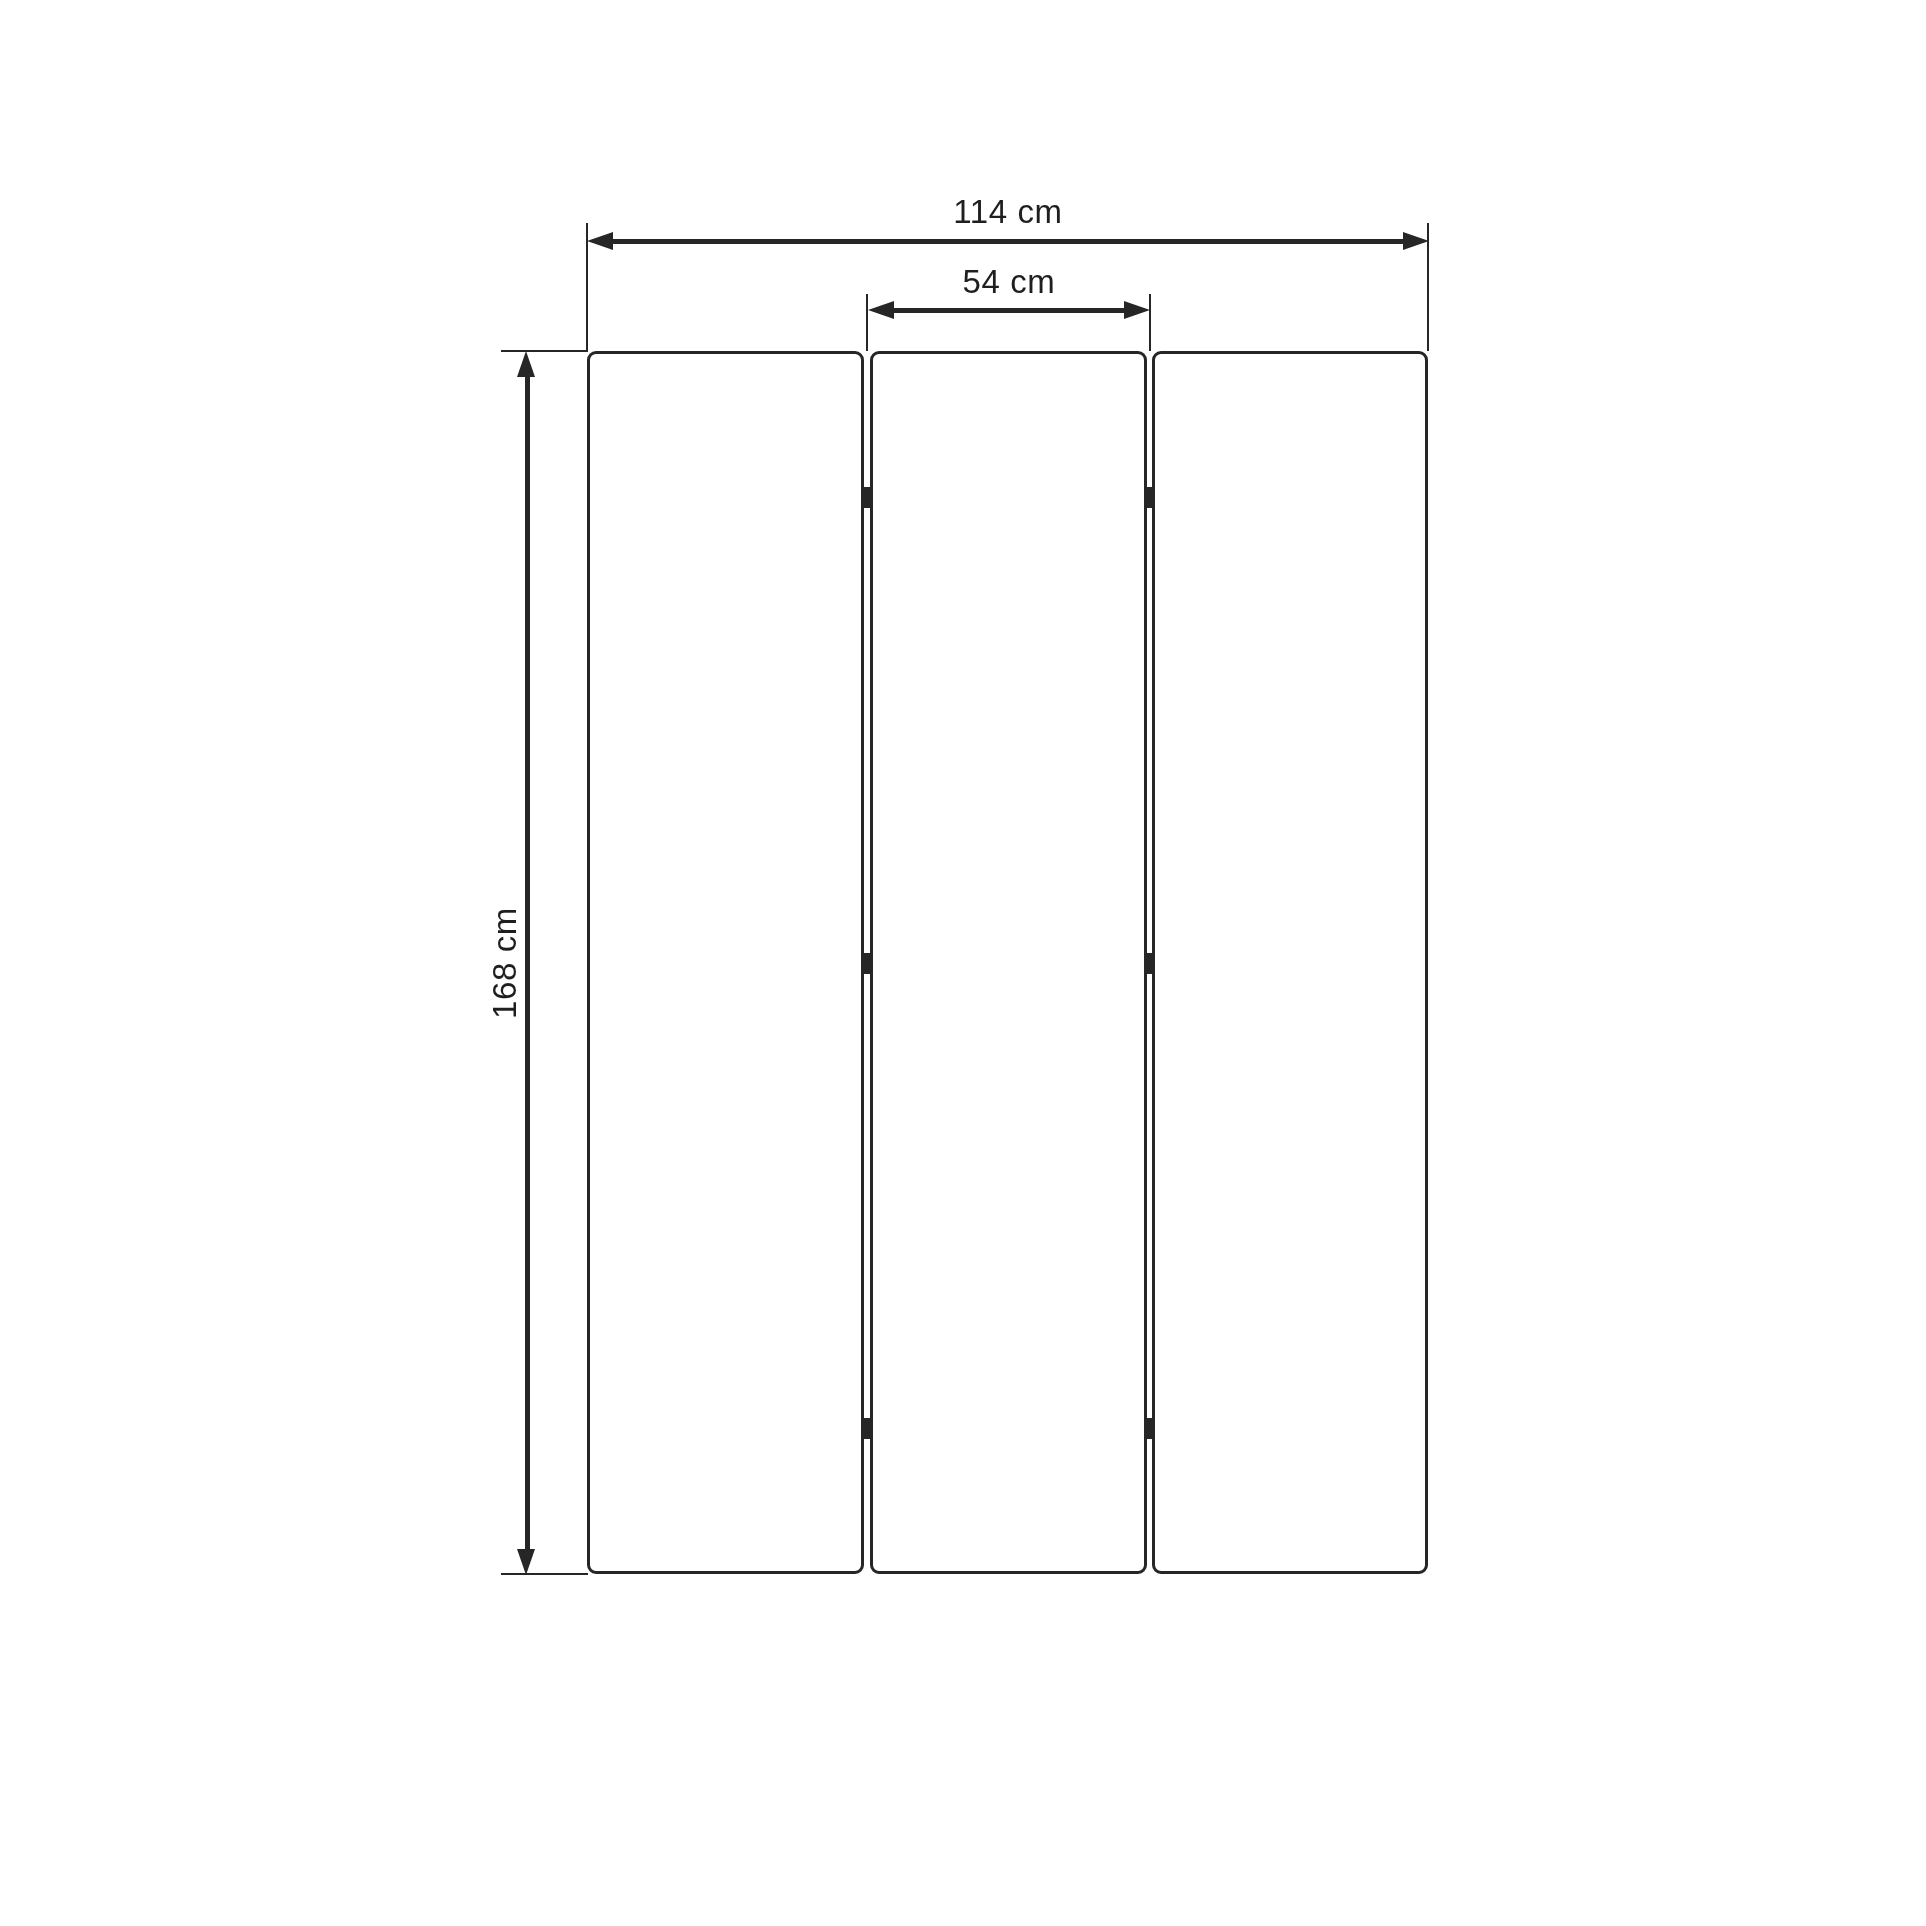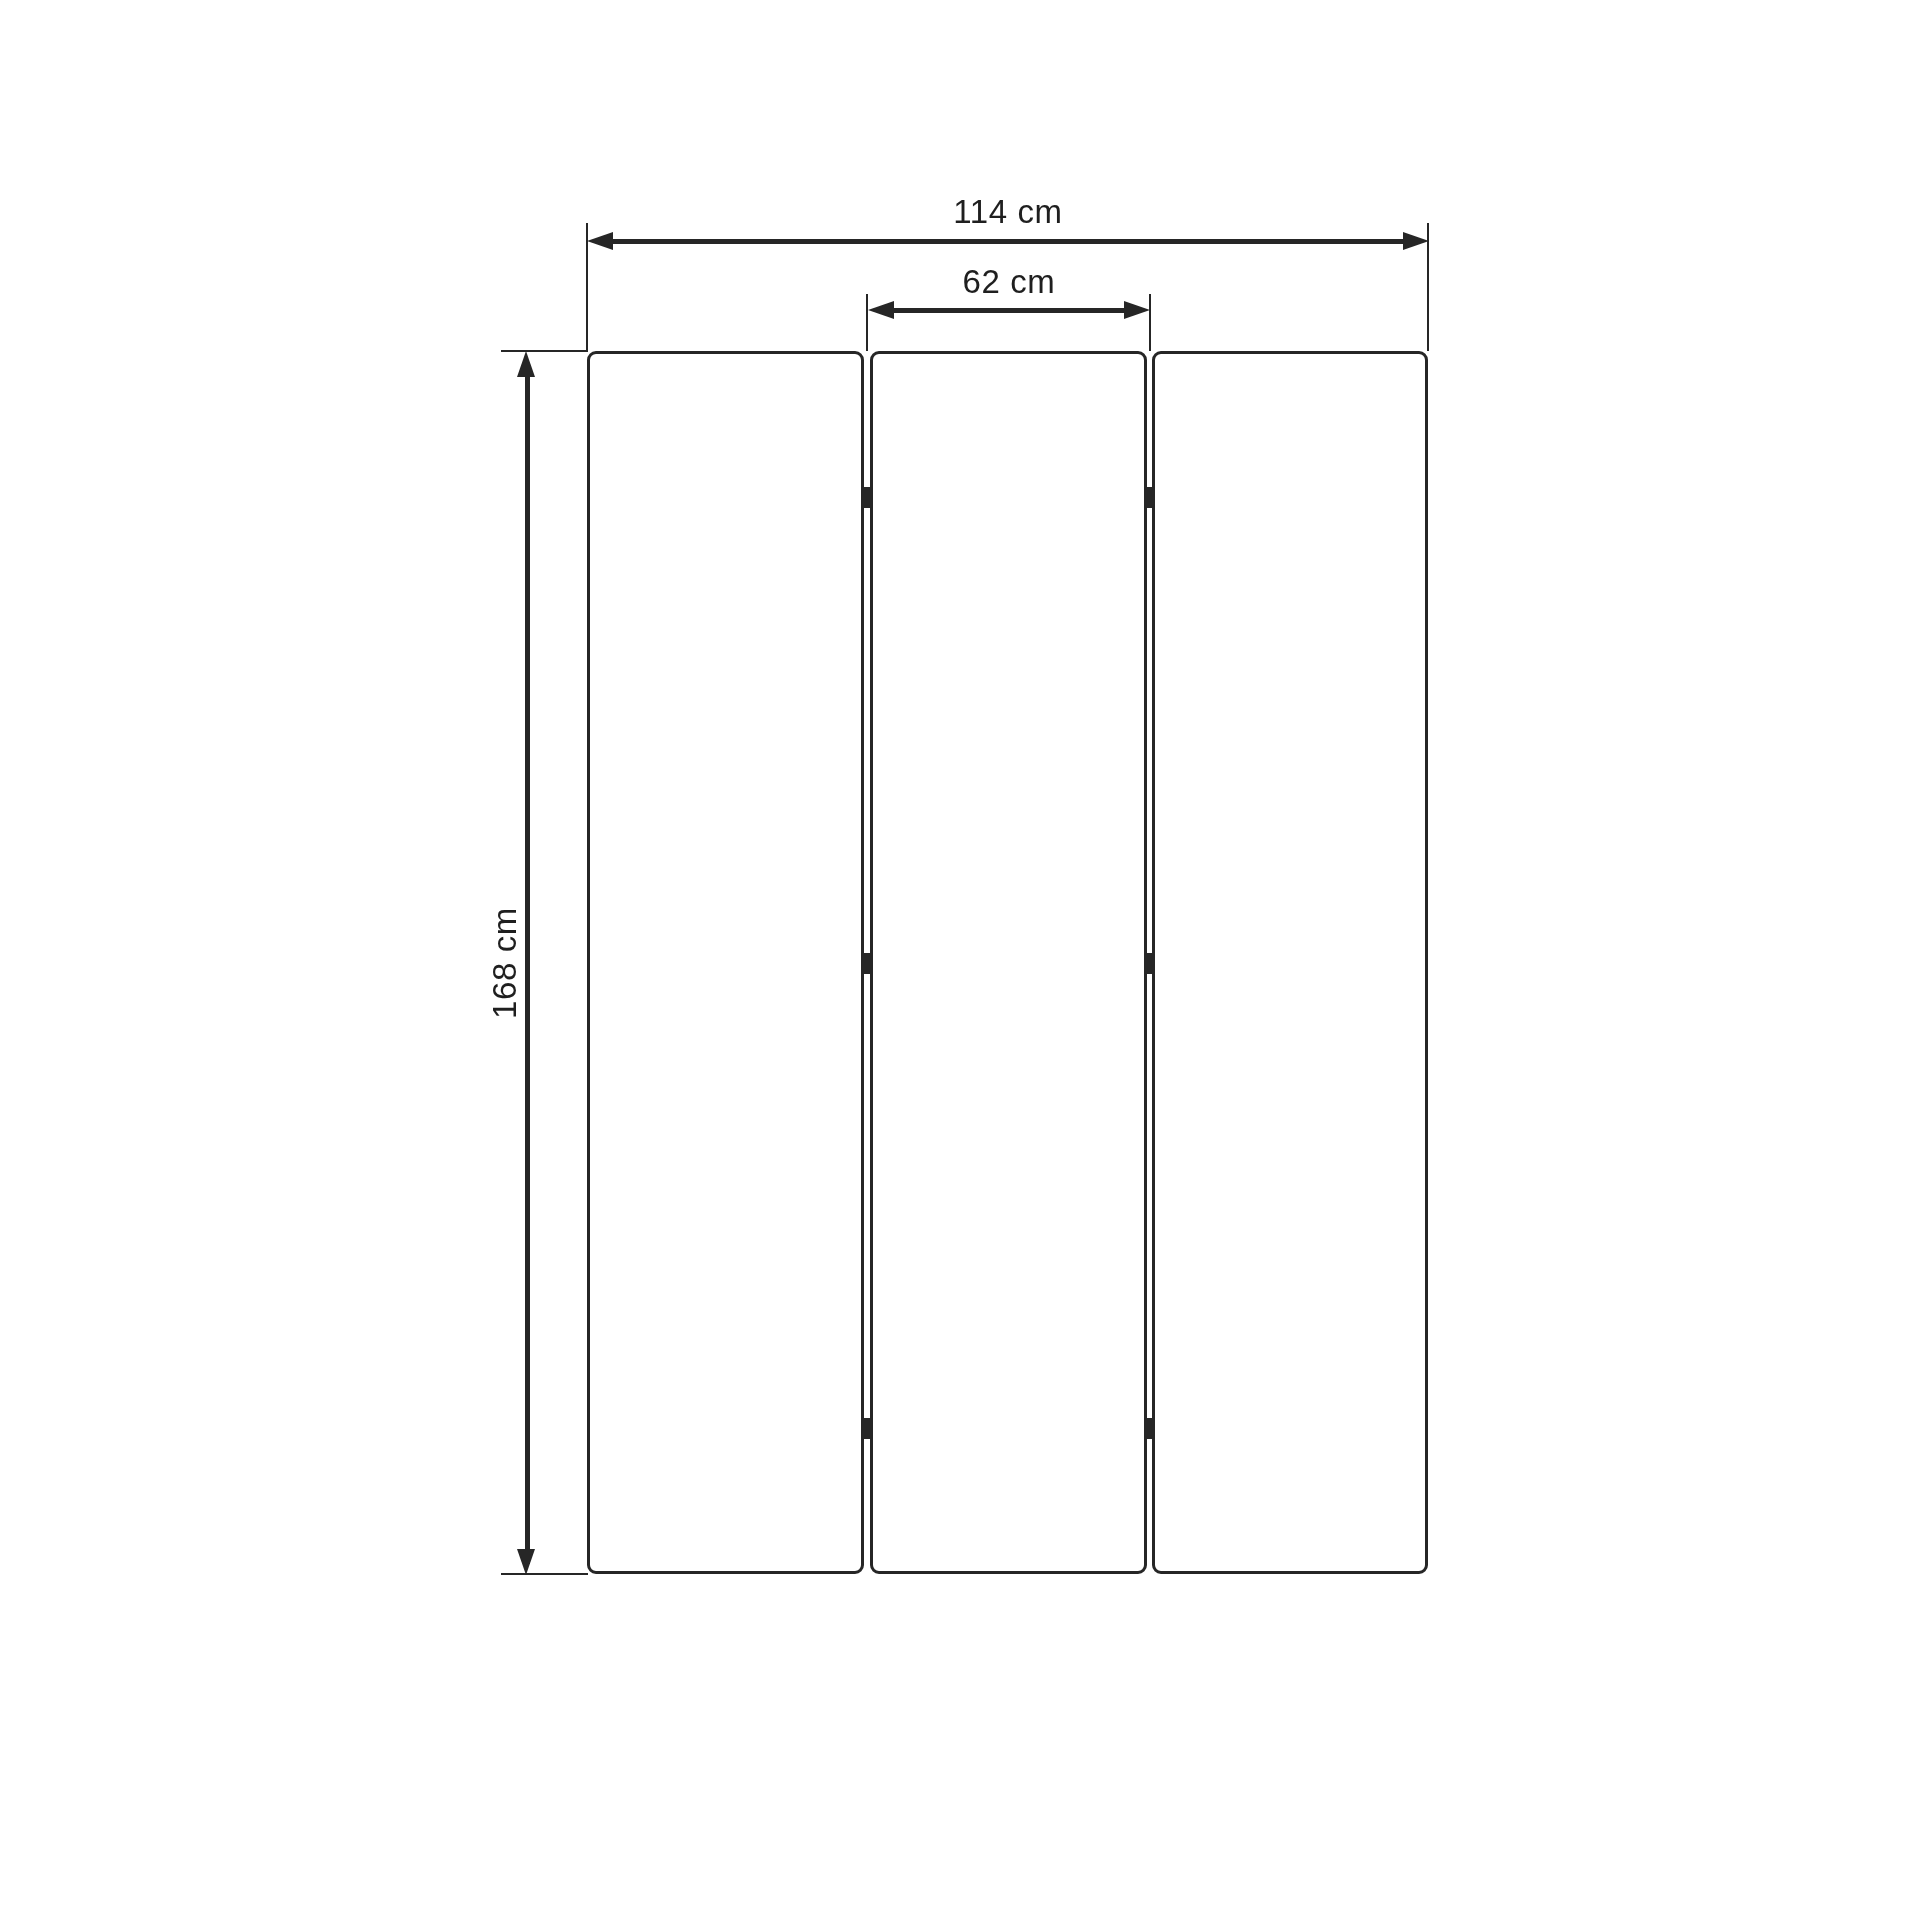--- a/index.html
+++ b/index.html
@@ -111,21 +111,21 @@
     <div class="arrow right" style="left:1403px; top:232px;"></div>
     <div class="dim-label" style="left:1008px; top:193px; transform:translateX(-50%);">114 cm</div>
   </div>
 
   <div>
     <div class="ext-line-v" style="left:866px; top:294px; height:57px;"></div>
     <div class="ext-line-v" style="left:1149px; top:294px; height:57px;"></div>
     <div class="dim-line-h" style="left:878px; top:308px; width:260px;"></div>
     <div class="arrow left" style="left:868px; top:301px;"></div>
     <div class="arrow right" style="left:1124px; top:301px;"></div>
-    <div class="dim-label" style="left:1009px; top:263px; transform:translateX(-50%);">62 cm</div>
+    <div class="dim-label" style="left:1009px; top:263px; transform:translateX(-50%);">54 cm</div>
   </div>
 
   <div>
     <div class="ext-line-h" style="left:501px; top:350px; width:87px;"></div>
     <div class="ext-line-h" style="left:501px; top:1573px; width:87px;"></div>
     <div class="dim-line-v" style="left:525px; top:363px; height:1201px;"></div>
     <div class="arrow up" style="left:517px; top:351px;"></div>
     <div class="arrow down" style="left:517px; top:1549px;"></div>
     <div class="dim-label rotated" style="left:505px; top:963px; transform:translate(-50%,-50%) rotate(-90deg);">168 cm</div>
   </div>

